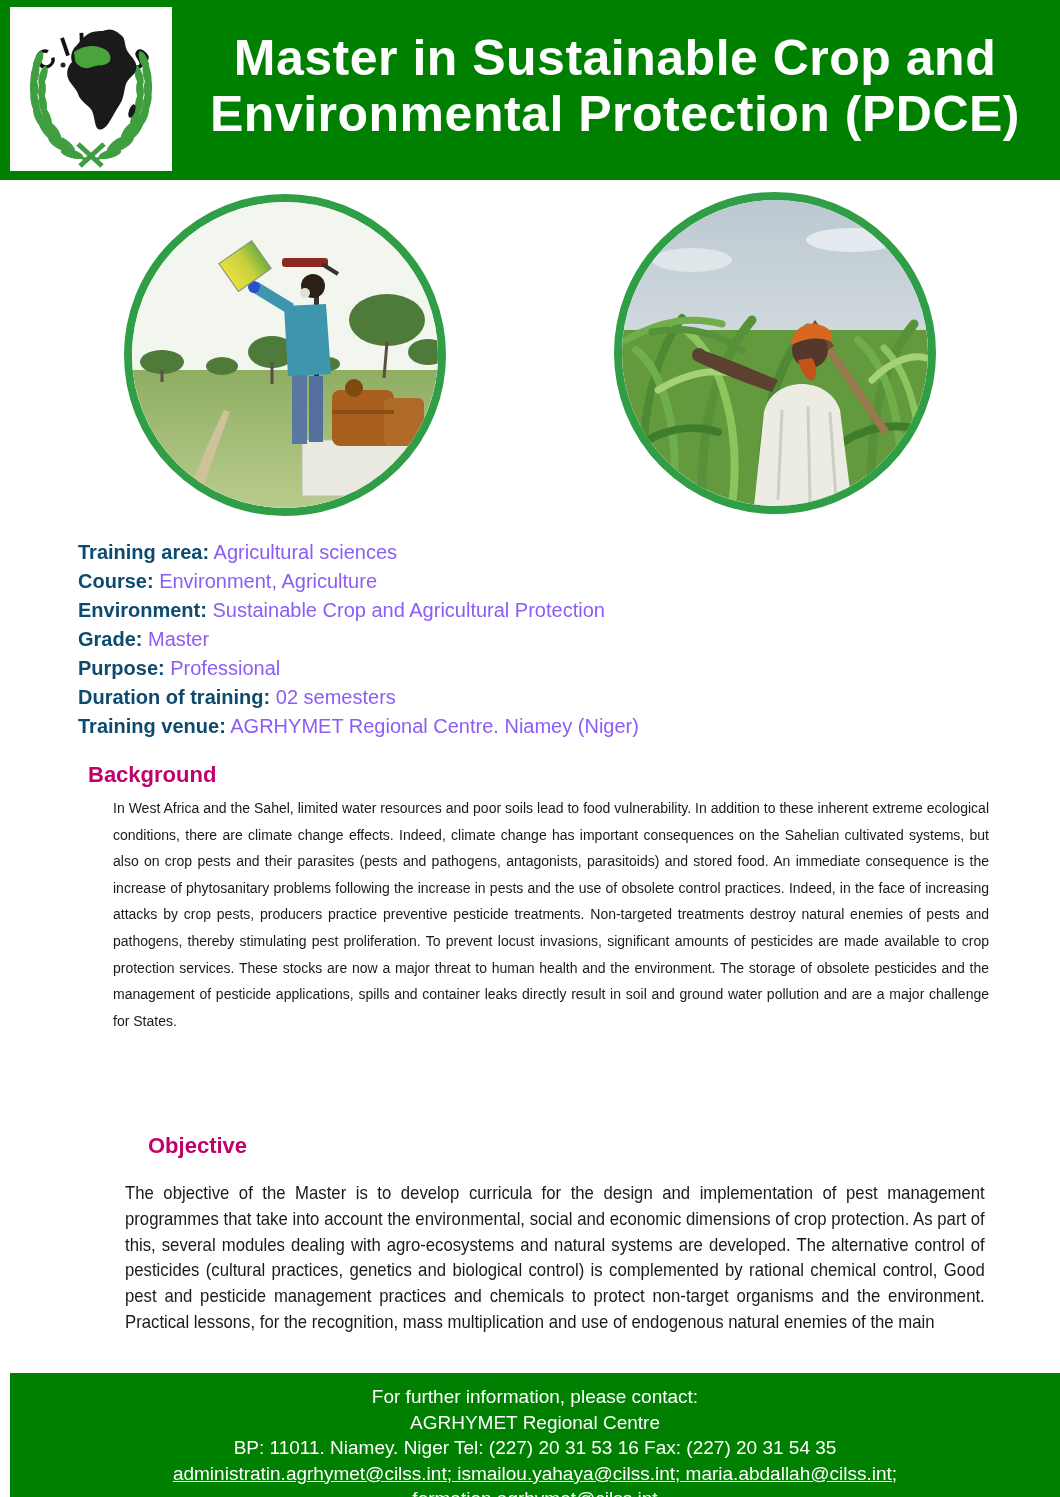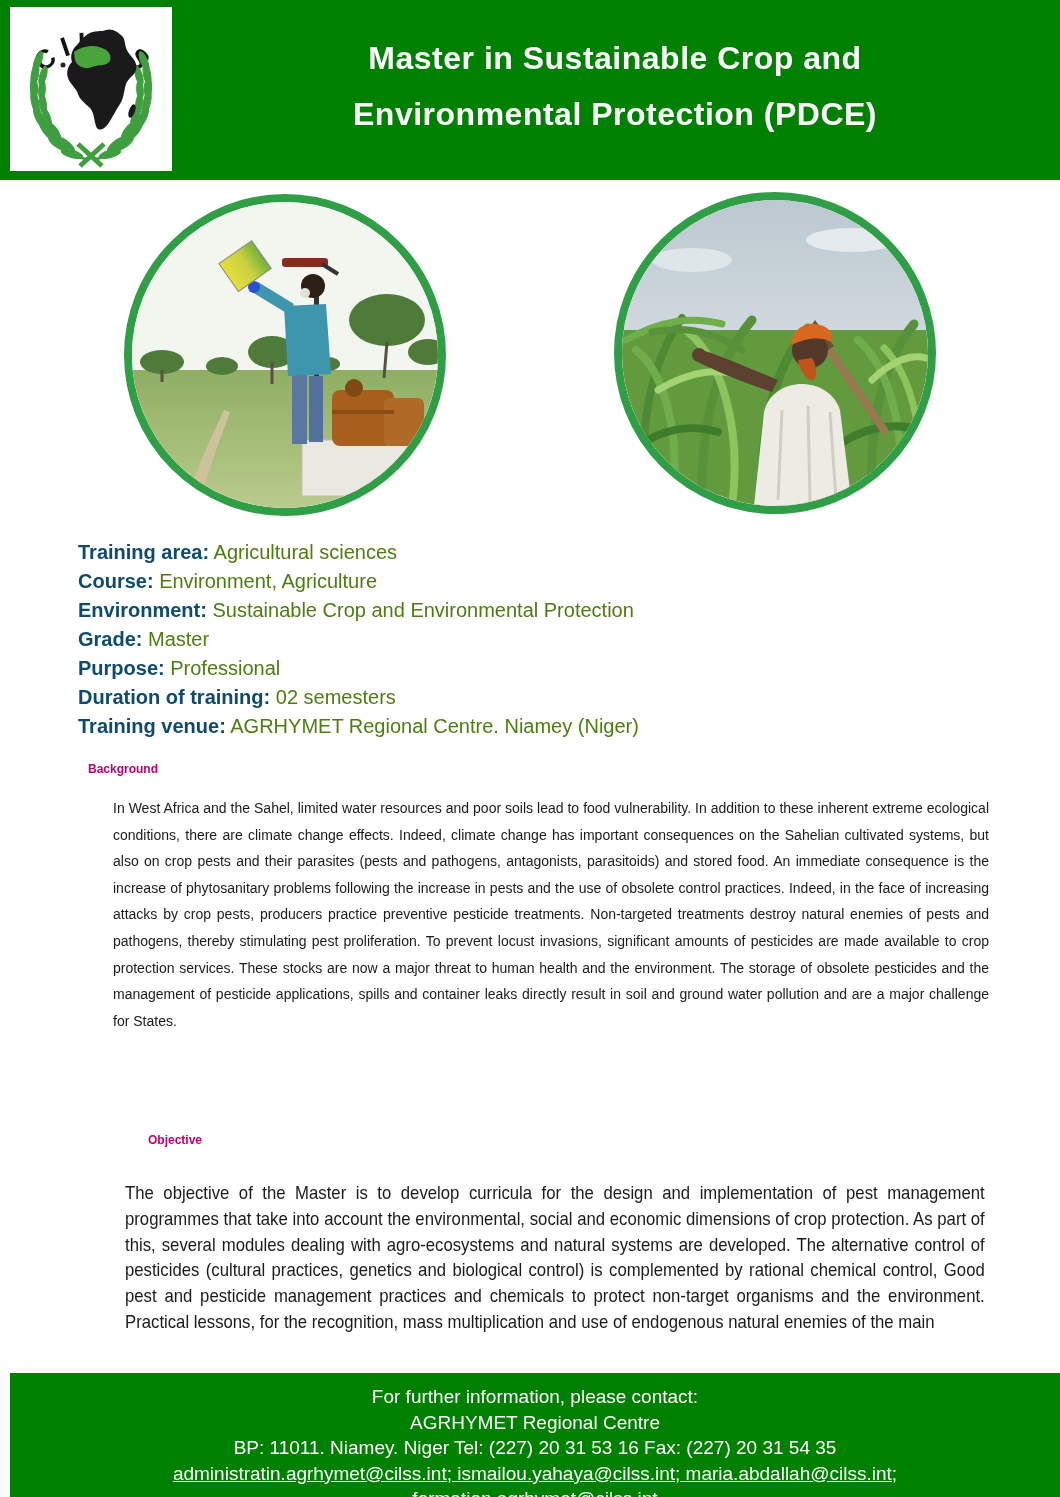--- a/index.html
+++ b/index.html
@@ -3,36 +3,36 @@
 <meta charset="utf-8">
 <style>
   html,body{margin:0;padding:0;background:#fff;}
   .page{position:relative;width:1060px;height:1497px;background:#fff;overflow:hidden;
         font-family:"Liberation Sans",sans-serif;}
 
   
   .header{position:absolute;left:0;top:0;width:1060px;height:180px;background:#008000;}
   .logo{position:absolute;left:10px;top:7px;width:162px;height:164px;background:#fff;}
   .title{position:absolute;left:185px;right:15px;top:30px;text-align:center;
-         color:#ffffff;font-weight:bold;font-size:32px;line-height:56px;letter-spacing:0.5px;}
+         color:#ffffff;font-weight:bold;font-size:50px;line-height:56px;letter-spacing:0.5px;}
 
   
   .photo{position:absolute;width:322px;height:322px;border-radius:50%;
          border:8px solid #2f9e46;overflow:hidden;box-sizing:border-box;background:#fff;}
   .photo svg{display:block;width:306px;height:306px;}
   .photo-left{left:124px;top:194px;}
   .photo-right{left:614px;top:192px;}
 
   
   .details{position:absolute;left:78px;top:538px;font-size:20px;line-height:29px;color:#111;}
   .details .lbl{color:#0c4a6e;font-weight:bold;}
-  .details .val{color:#4d7c0f;}
-
-  
-  .sec-head{position:absolute;font-size:12px;font-weight:bold;color:#c0006b;text-align:center;}
+  .details .val{color:#8b5cf6;}
+
+  
+  .sec-head{position:absolute;font-size:22px;font-weight:bold;color:#c0006b;text-align:center;}
   .head-bg{left:88px;top:762px;}
   .head-obj{left:100px;top:1133px;margin-left:48px;}
   .para{position:absolute;text-align:justify;color:#1a1a1a;}
   .para-bg{left:113px;top:795px;width:876px;font-size:14px;line-height:26.6px;}
   .para-obj{left:125px;top:1180px;width:977px;font-size:19px;line-height:25.8px;
             transform:scaleX(0.88);transform-origin:top left;}
 
   
   .footer{position:absolute;left:10px;top:1373px;width:1050px;height:124px;background:#008000;
           text-align:center;color:#fff;font-size:19px;line-height:25.6px;padding-top:11px;
@@ -192,21 +192,21 @@
       <circle cx="77" cy="155" r="7" fill="#5c4130"></circle>
       <circle cx="188" cy="150" r="18" fill="#54392a"></circle>
       <path d="M170,145 C168,132 182,122 194,124 C206,126 212,132 210,142 C198,136 182,138 170,145 Z" fill="#d8681f"></path>
       <path d="M176,160 C178,172 186,182 192,180 C196,174 194,164 190,158 Z" fill="#c2541a"></path>
     </svg>
   </div>
 
   <div class="details">
     <div><span class="lbl">Training area:</span> <span class="val">Agricultural sciences</span></div>
     <div><span class="lbl">Course:</span> <span class="val">Environment, Agriculture</span></div>
-    <div><span class="lbl">Environment:</span> <span class="val">Sustainable Crop and Environmental Protection</span></div>
+    <div><span class="lbl">Environment:</span> <span class="val">Sustainable Crop and Agricultural Protection</span></div>
     <div><span class="lbl">Grade:</span> <span class="val">Master</span></div>
     <div><span class="lbl">Purpose:</span> <span class="val">Professional</span></div>
     <div><span class="lbl">Duration of training:</span> <span class="val">02 semesters</span></div>
     <div><span class="lbl">Training venue:</span> <span class="val">AGRHYMET Regional Centre. Niamey (Niger)</span></div>
   </div>
 
   <div class="sec-head head-bg">Background</div>
   <div class="para para-bg">In West Africa and the Sahel, limited water resources and poor soils lead to food vulnerability. In addition to these inherent extreme ecological conditions, there are climate change effects. Indeed, climate change has important consequences on the Sahelian cultivated systems, but also on crop pests and their parasites (pests and pathogens, antagonists, parasitoids) and stored food. An immediate consequence is the increase of phytosanitary problems following the increase in pests and the use of obsolete control practices. Indeed, in the face of increasing attacks by crop pests, producers practice preventive pesticide treatments. Non-targeted treatments destroy natural enemies of pests and pathogens, thereby stimulating pest proliferation. To prevent locust invasions, significant amounts of pesticides are made available to crop protection services. These stocks are now a major threat to human health and the environment. The storage of obsolete pesticides and the management of pesticide applications, spills and container leaks directly result in soil and ground water pollution and are a major challenge for States.</div>
 
   <div class="sec-head head-obj">Objective</div>

